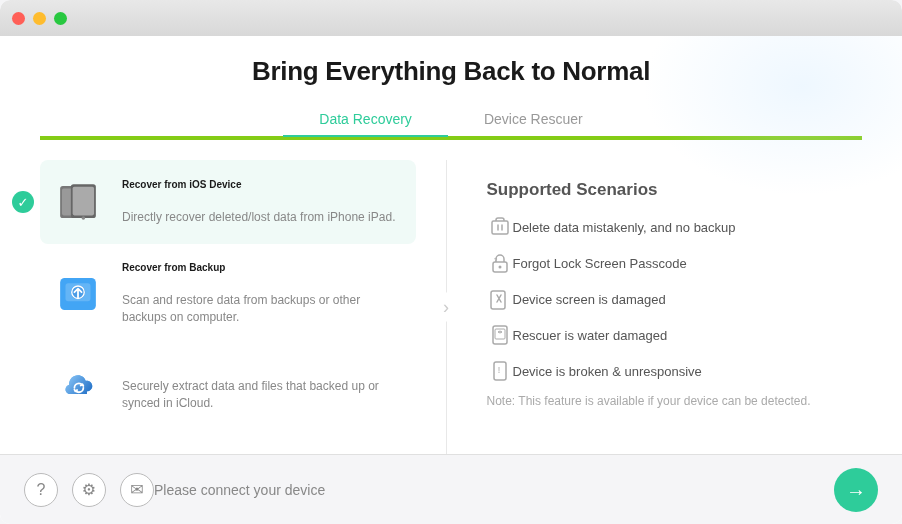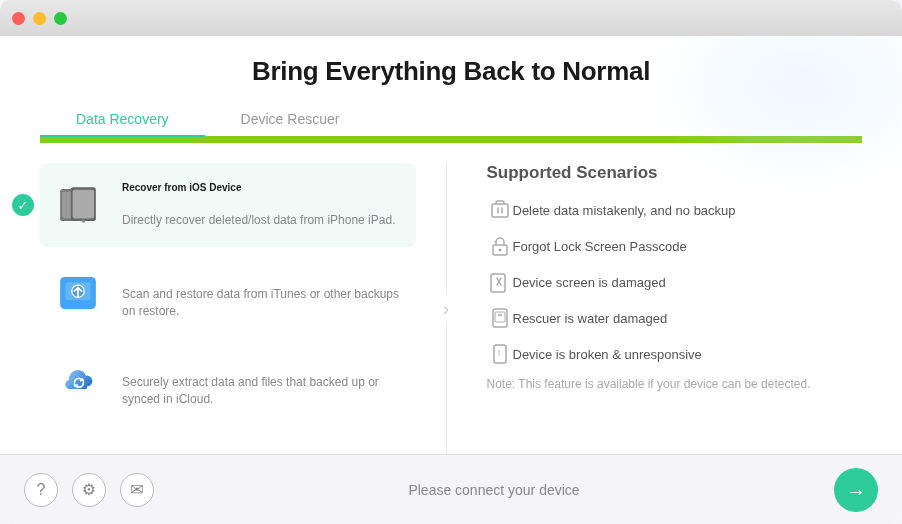--- a/index.html
+++ b/index.html
@@ -73,23 +73,24 @@
       font-size: 26px;
       font-weight: 600;
       color: #1a1a1a;
       margin-bottom: 16px;
       letter-spacing: -0.3px;
     }
 
     
     .tabs {
       display: flex;
+      justify-content: center;
       gap: 0;
       margin-bottom: 20px;
-      border-bottom: 7px solid #84cc16;
+      border-bottom: 4px solid #84cc16;
     }
     .tab {
       padding: 8px 36px;
       font-size: 14px;
       cursor: pointer;
       color: #999;
       border-bottom: 2px solid transparent;
       margin-bottom: -1px;
       transition: color 0.2s;
     }
@@ -193,21 +194,21 @@
       width: 50px;
       height: 50px;
     }
 
     
     .scenarios-title {
       font-size: 17px;
       font-weight: 600;
       color: #555;
       margin-bottom: 14px;
-      margin-top: 0;
+      margin-top: 20px;
     }
     .scenario-item {
       display: flex;
       align-items: center;
       margin-bottom: 10px;
     }
     .scenario-icon {
       width: 26px;
       height: 26px;
       flex-shrink: 0;
@@ -251,21 +252,21 @@
       display: flex;
       align-items: center;
       justify-content: center;
       cursor: pointer;
       color: #888;
       font-size: 16px;
       background: white;
     }
     .footer-center {
       flex: 1;
-      text-align: center;
+      text-align: left;
       font-size: 14px;
       color: #888;
     }
     .footer-right {
       width: 44px;
       height: 44px;
       border-radius: 50%;
       background: #2ecc9a;
       display: flex;
       align-items: center;
@@ -325,21 +326,22 @@
           <div class="item-icon svg-icon-wrap">
             <svg viewBox="0 0 56 56" fill="none">
               <rect x="8" y="10" width="40" height="36" rx="5" fill="#42a5f5"></rect>
               <rect x="14" y="16" width="28" height="20" rx="3" fill="#64b5f6"></rect>
               <circle cx="28" cy="26" r="8" fill="#1565c0" opacity="0.3"></circle>
               <path d="M24 26 L28 22 L32 26 M28 22 L28 32" stroke="white" stroke-width="2" stroke-linecap="round" stroke-linejoin="round"></path>
               <circle cx="28" cy="26" r="7" fill="none" stroke="white" stroke-width="1.5"></circle>
             </svg>
           </div>
           <div class="item-text">
-            <p>Scan and restore data from iTunes or other backups on restore.</p>
+            <h3>Recover from Backup</h3>
+            <p>Scan and restore data from backups or other backups on computer.</p>
           </div>
         </div>
 
         <div class="recovery-item">
           <div class="item-icon svg-icon-wrap">
             <svg viewBox="0 0 56 56" fill="none">
 
               <path d="M38 34 C41 34 44 31.5 44 28 C44 24.5 41 22 38 22 C37.5 22 37 22.1 36.5 22.2 C35.5 18.5 32 16 28 16 C22.5 16 18 20.5 18 26 C18 26.2 18 26.4 18.1 26.6 C15.7 27.2 14 29.4 14 32 C14 35 16.5 37 19 37 L38 37 Z" fill="#64b5f6"></path>
               <path d="M38 34 C41 34 44 31.5 44 28 C44 24.5 41 22 38 22 C37.5 22 37 22.1 36.5 22.2 C35.5 18.5 32 16 28 16 C22.5 16 18 20.5 18 26 C18 26.2 18 26.4 18.1 26.6 C15.7 27.2 14 29.4 14 32 C14 35 16.5 37 19 37 L38 37 Z" fill="url(#cloudGrad)"></path>
 

